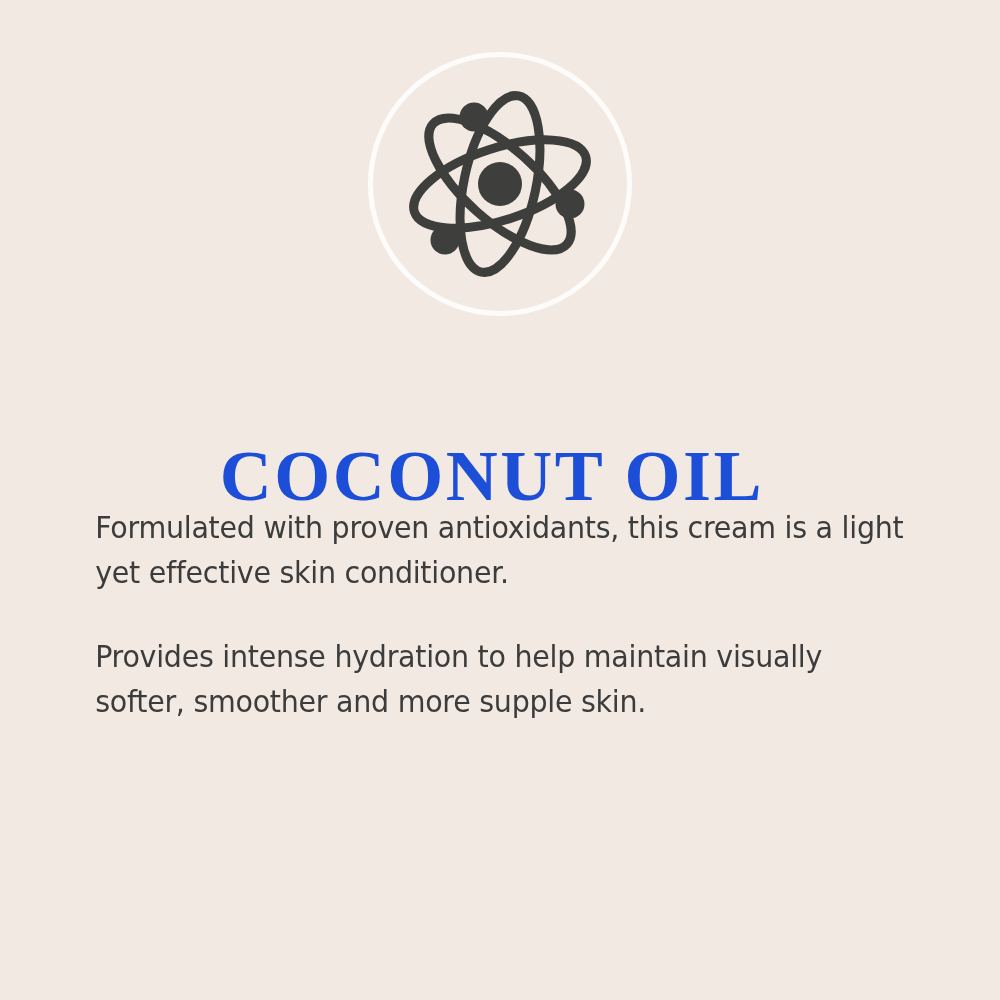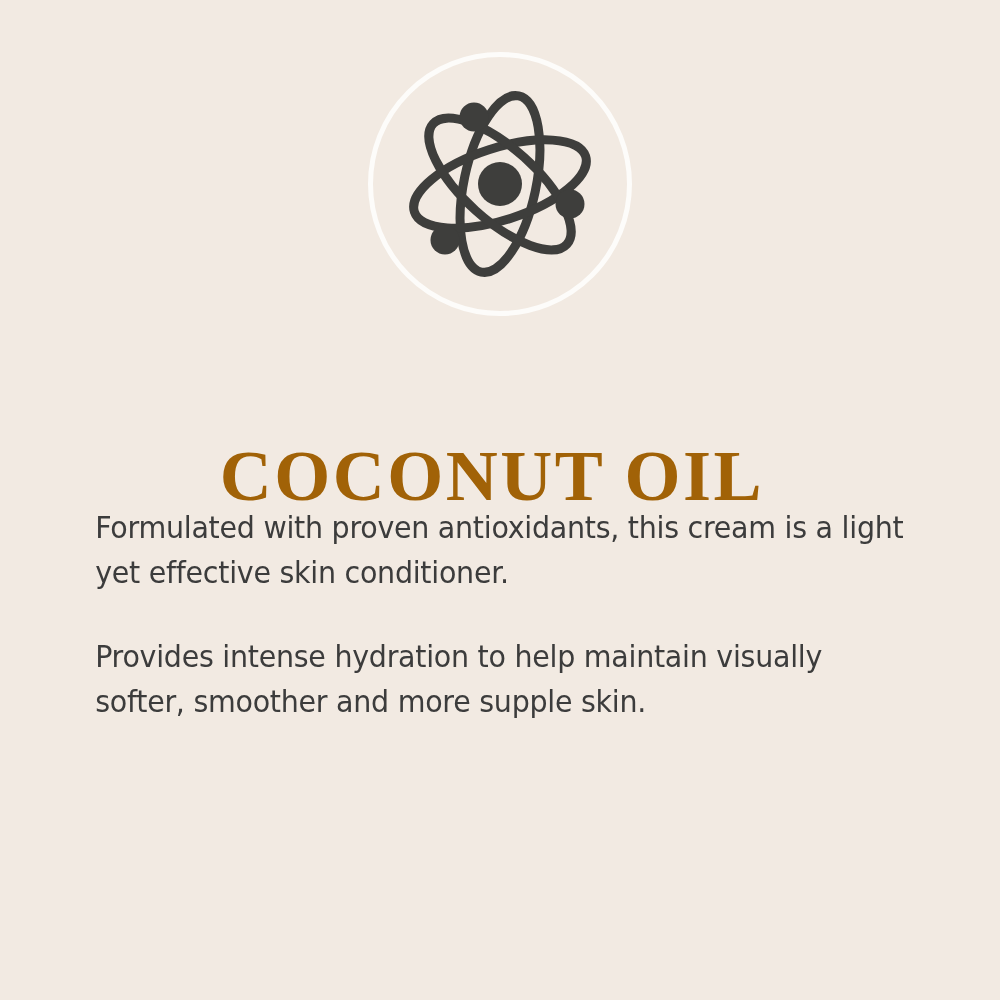--- a/index.html
+++ b/index.html
@@ -50,21 +50,21 @@
   #ingredient-title {
     position: absolute;
     left: 0;
     top: 392px;
     width: 984px;
     text-align: center;
     font-family: "Liberation Serif", "DejaVu Serif", serif;
     font-weight: 700;
     font-size: 72px;
     letter-spacing: 2.5px;
-    color: #a16207;
+    color: #1d4ed8;
     line-height: 1;
     white-space: nowrap;
   }
 
   
   #description-block {
     position: absolute;
     left: 60px;
     top: 505px;
     width: 880px;

